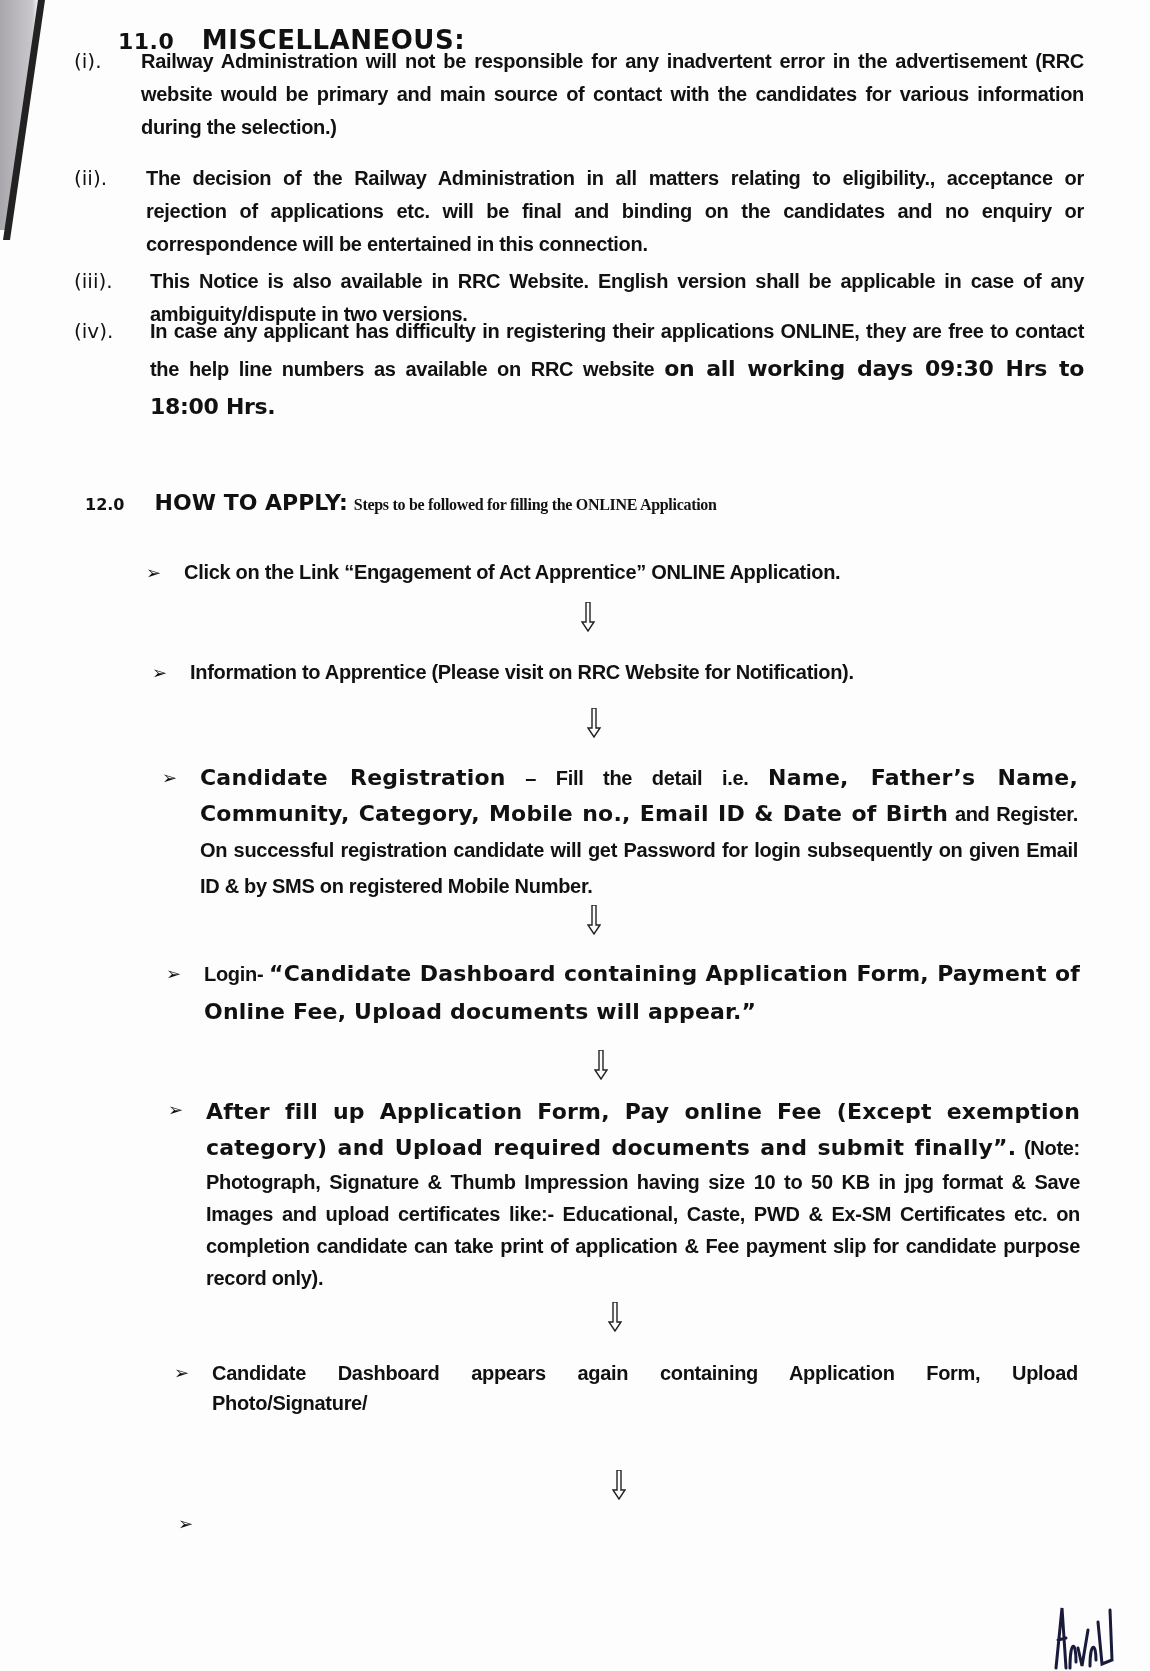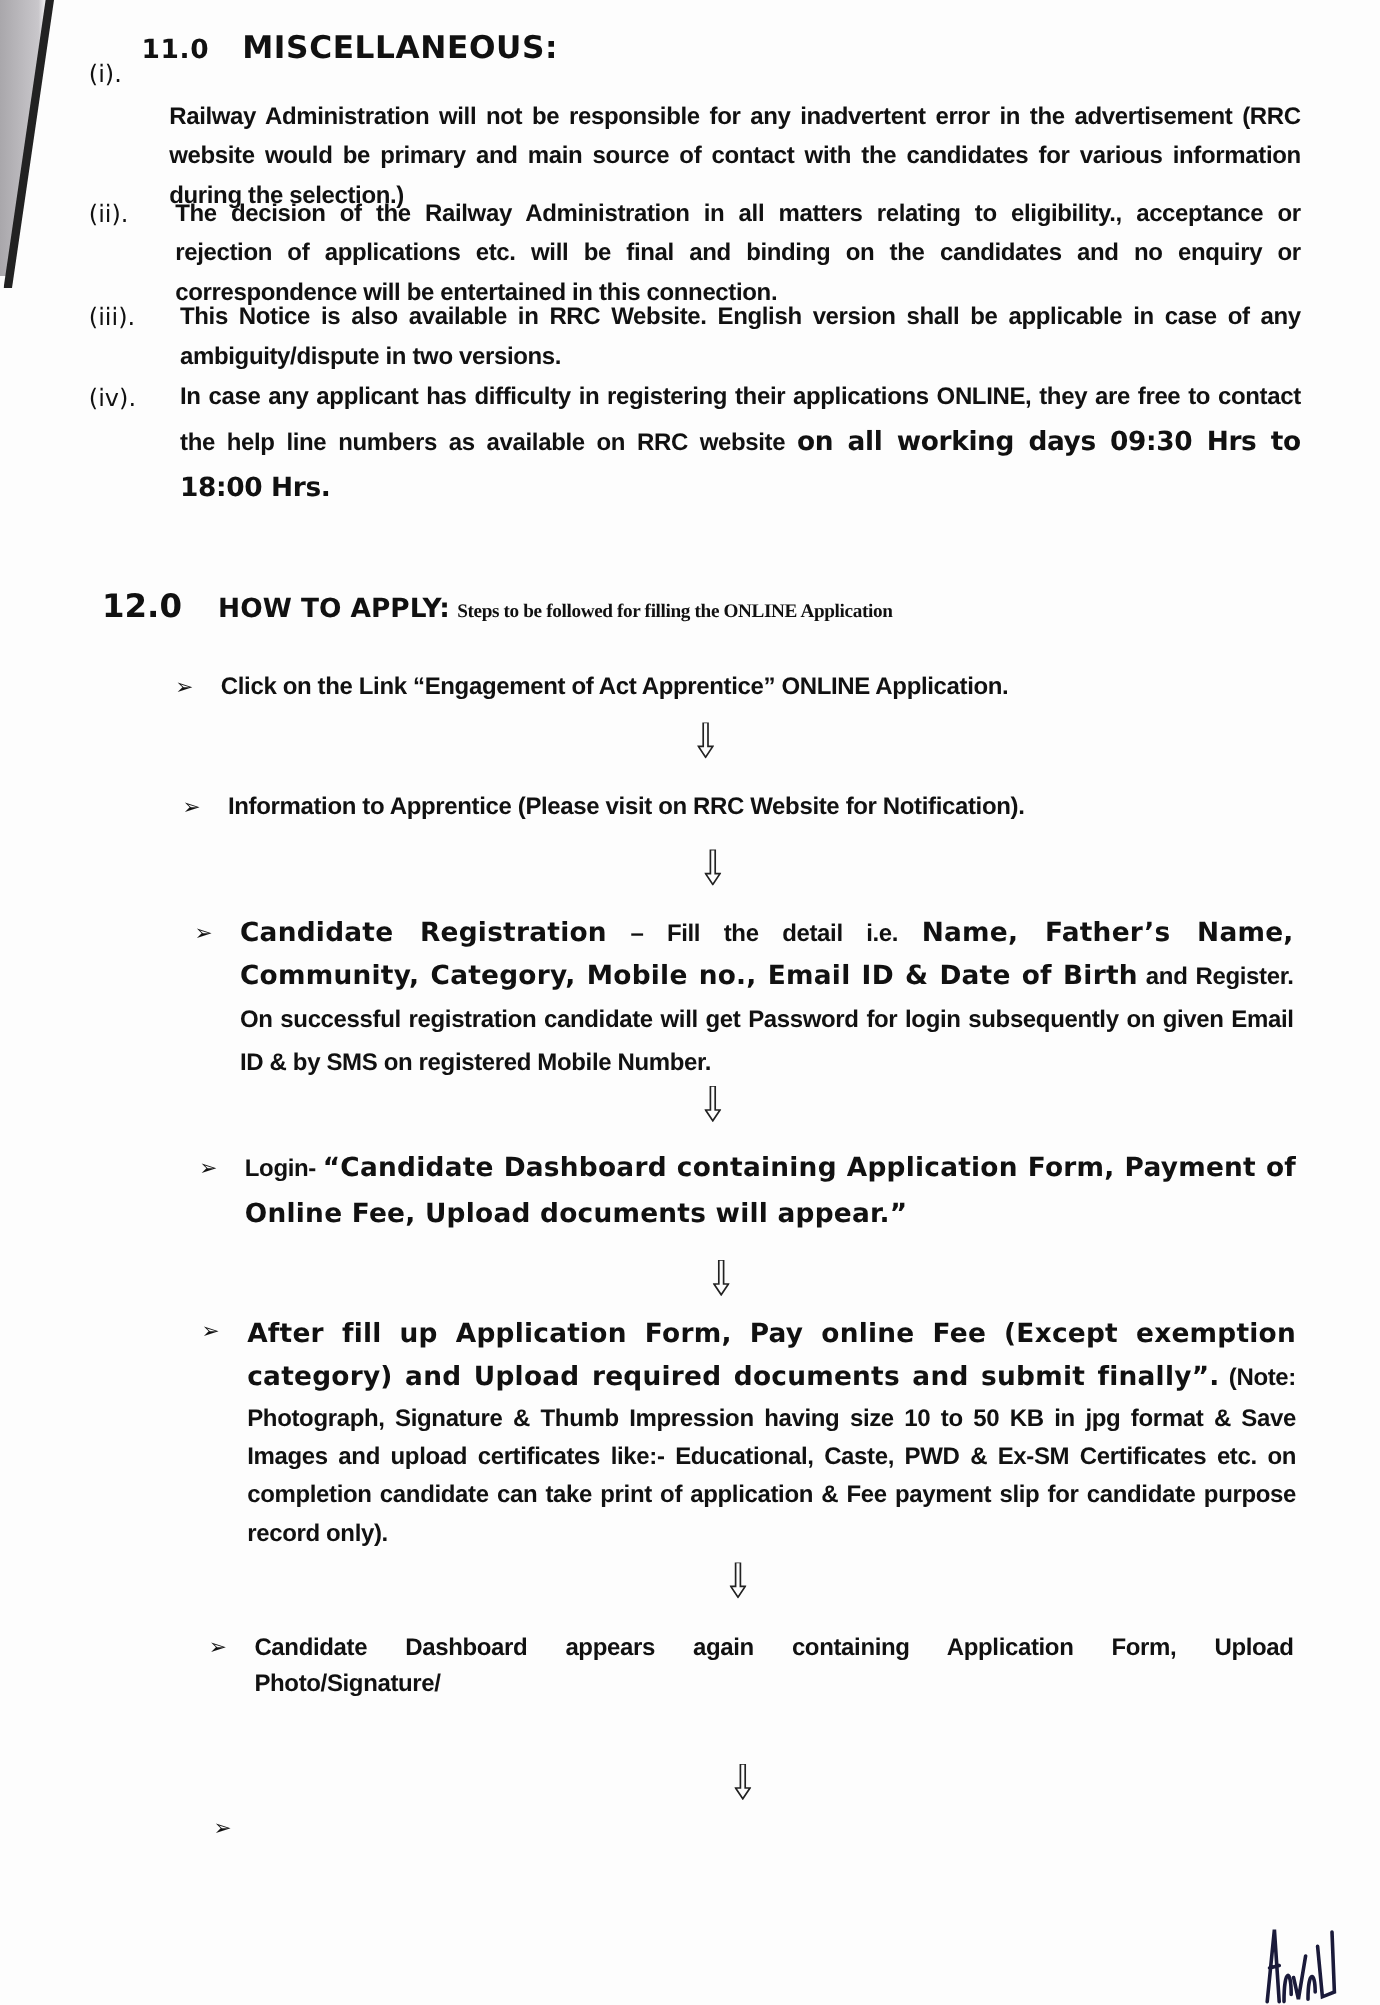--- a/index.html
+++ b/index.html
@@ -21,21 +21,21 @@
       background: #222;
     }
     .sec-head { position: absolute; font-weight: bold; }
     .h11 { left: 118px; top: 25px; font-size: 26px; font-family: "DejaVu Sans", sans-serif; letter-spacing: 0.5px; }
     .h11 .num { font-size: 22px; margin-right: 18px; }
     .item { position: absolute; left: 74px; width: 1010px; font-size: 21.5px; line-height: 33px; font-weight: bold; }
     .item .roman { position: absolute; left: 0; top: 0; font-weight: normal; font-family: "DejaVu Sans", sans-serif; font-size: 20px; }
     .item .txt { margin-left: 67px; display: block; text-align: justify; font-family: "Liberation Sans", sans-serif; font-size: 20px; font-weight: bold; letter-spacing: -0.3px; }
     .big-bold { font-family: "DejaVu Sans", sans-serif; font-size: 22px; font-weight: bold; }
     .h12 { left: 85px; top: 490px; font-size: 22px; }
-    .h12 .num { font-family: "DejaVu Sans", sans-serif; font-size: 27px; margin-right: 24px; }
+    .h12 .num { font-family: "DejaVu Sans", sans-serif; font-size: 16px; margin-right: 24px; }
     .h12 .title { font-family: "DejaVu Sans", sans-serif; font-size: 22px; }
     .h12 .sub { font-family: Liberation Serif, serif; font-size: 16px; letter-spacing: -0.3px; }
     .step { position: absolute; font-size: 20px; font-weight: bold; font-family: "Liberation Sans", sans-serif; letter-spacing: -0.3px; line-height: 33px; text-align: justify; }
     .step .bullet { position: absolute; left: -38px; top: 0; font-size: 18px; font-family: "DejaVu Sans", sans-serif; }
     .step .dj { font-family: "DejaVu Sans", sans-serif; font-size: 22px; letter-spacing: 0.2px; }
     .arrow { position: absolute; width: 12px; height: 26px; }
     .arrow svg { display: block; }
     .signature { position: absolute; left: 1050px; top: 1600px; width: 70px; height: 71px; }
   </style>
 </head>
@@ -44,29 +44,29 @@
 <div class="page-edge"></div>
 <div class="edge-line"></div>
 
 <div class="sec-head h11">
   <span class="num">11.0</span>
   <span>MISCELLANEOUS:</span>
 </div>
 
 <div class="item" style="top:45px;">
   <span class="roman">(i).</span>
-  <span class="txt" style="margin-left:67px;margin-top:36px;">Railway Administration will not be responsible for any inadvertent error in the advertisement (RRC website would be primary and main source of contact with the candidates for various information during the selection.)</span>
+  <span class="txt" style="margin-left:67px;">Railway Administration will not be responsible for any inadvertent error in the advertisement (RRC website would be primary and main source of contact with the candidates for various information during the selection.)</span>
 </div>
 
 <div class="item" style="top:162px;">
   <span class="roman">(ii).</span>
   <span class="txt" style="margin-left:72px;">The decision of the Railway Administration in all matters relating to eligibility., acceptance or rejection of applications etc. will be final and binding on the candidates and no enquiry or correspondence will be entertained in this connection.</span>
 </div>
 
-<div class="item" style="top:248px;">
+<div class="item" style="top:265px;">
   <span class="roman">(iii).</span>
   <span class="txt" style="margin-left:76px;">This Notice is also available in RRC Website. English version shall be applicable in case of any ambiguity/dispute in two versions.</span>
 </div>
 
 <div class="item" style="top:313px; line-height:37px;">
   <span class="roman">(iv).</span>
   <span class="txt" style="margin-left:76px;">
     <span>In case any applicant has difficulty in registering their applications ONLINE, they are free to contact the help line numbers as available on RRC website</span>
     <span class="big-bold">on all working days 09:30 Hrs to 18:00 Hrs.</span>
   </span>

